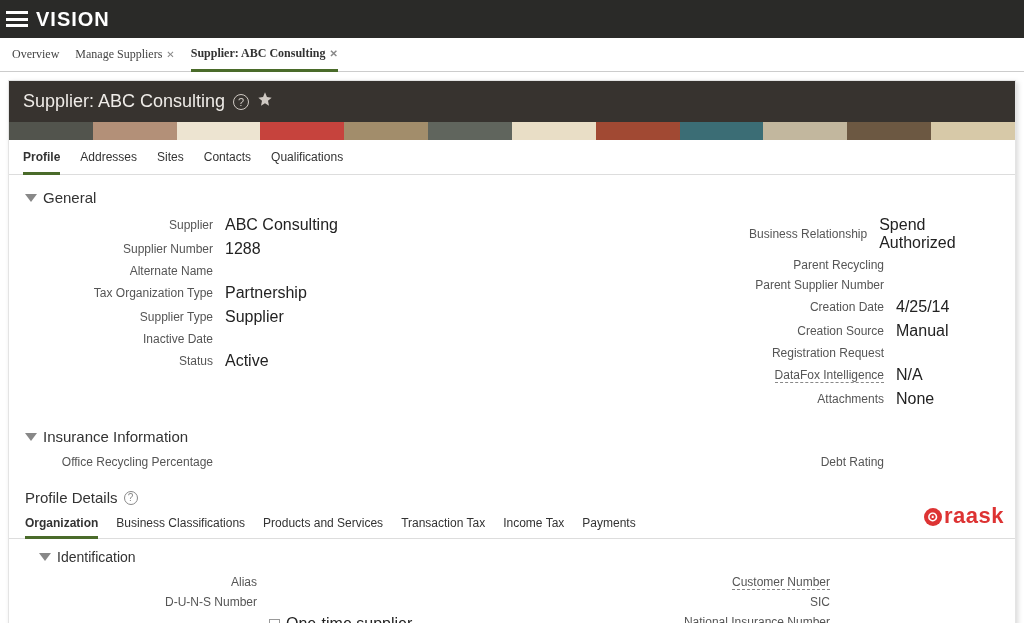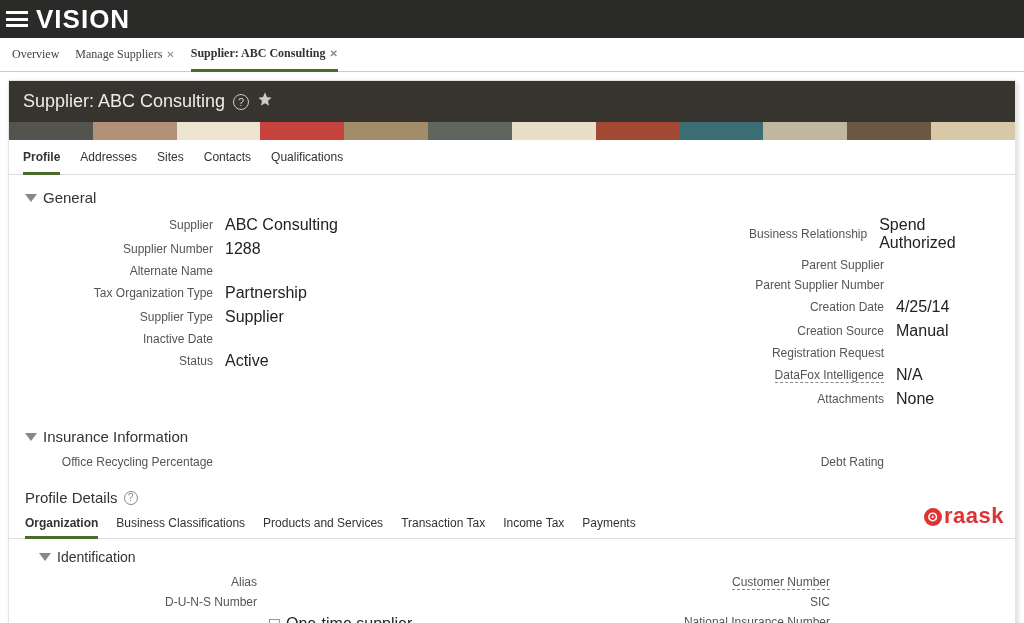--- a/index.html
+++ b/index.html
@@ -36,21 +36,21 @@
     display: block;
     position: absolute;
     left: 0; right: 0;
     height: 3px;
     background: #fff;
   }
   .hamburger::before { top: 0; }
   .hamburger span { top: 6.5px; }
   .hamburger::after { bottom: 0; }
   .brand {
-    font-size: 26px;
+    font-size: 20px;
     font-weight: 900;
     letter-spacing: 1px;
     font-family: Arial, sans-serif;
   }
 
   .tabbar {
     display: flex;
     gap: 16px;
     padding: 8px 12px 0 12px;
     border-bottom: 1px solid #ccc;
@@ -323,21 +323,21 @@
               <div class="kv-label">Status</div>
               <div class="kv-value">Active</div>
             </div>
       </div>
       <div class="col">
         <div class="kv-row kv-row-right">
               <div class="kv-label">Business Relationship</div>
               <div class="kv-value">Spend Authorized</div>
             </div>
         <div class="kv-row kv-row-right">
-              <div class="kv-label">Parent Supplier</div>
+              <div class="kv-label">Parent Recycling</div>
               <div class="kv-value"></div>
             </div>
         <div class="kv-row kv-row-right">
               <div class="kv-label">Parent Supplier Number</div>
               <div class="kv-value"></div>
             </div>
         <div class="kv-row kv-row-right">
               <div class="kv-label">Creation Date</div>
               <div class="kv-value">4/25/14</div>
             </div>

